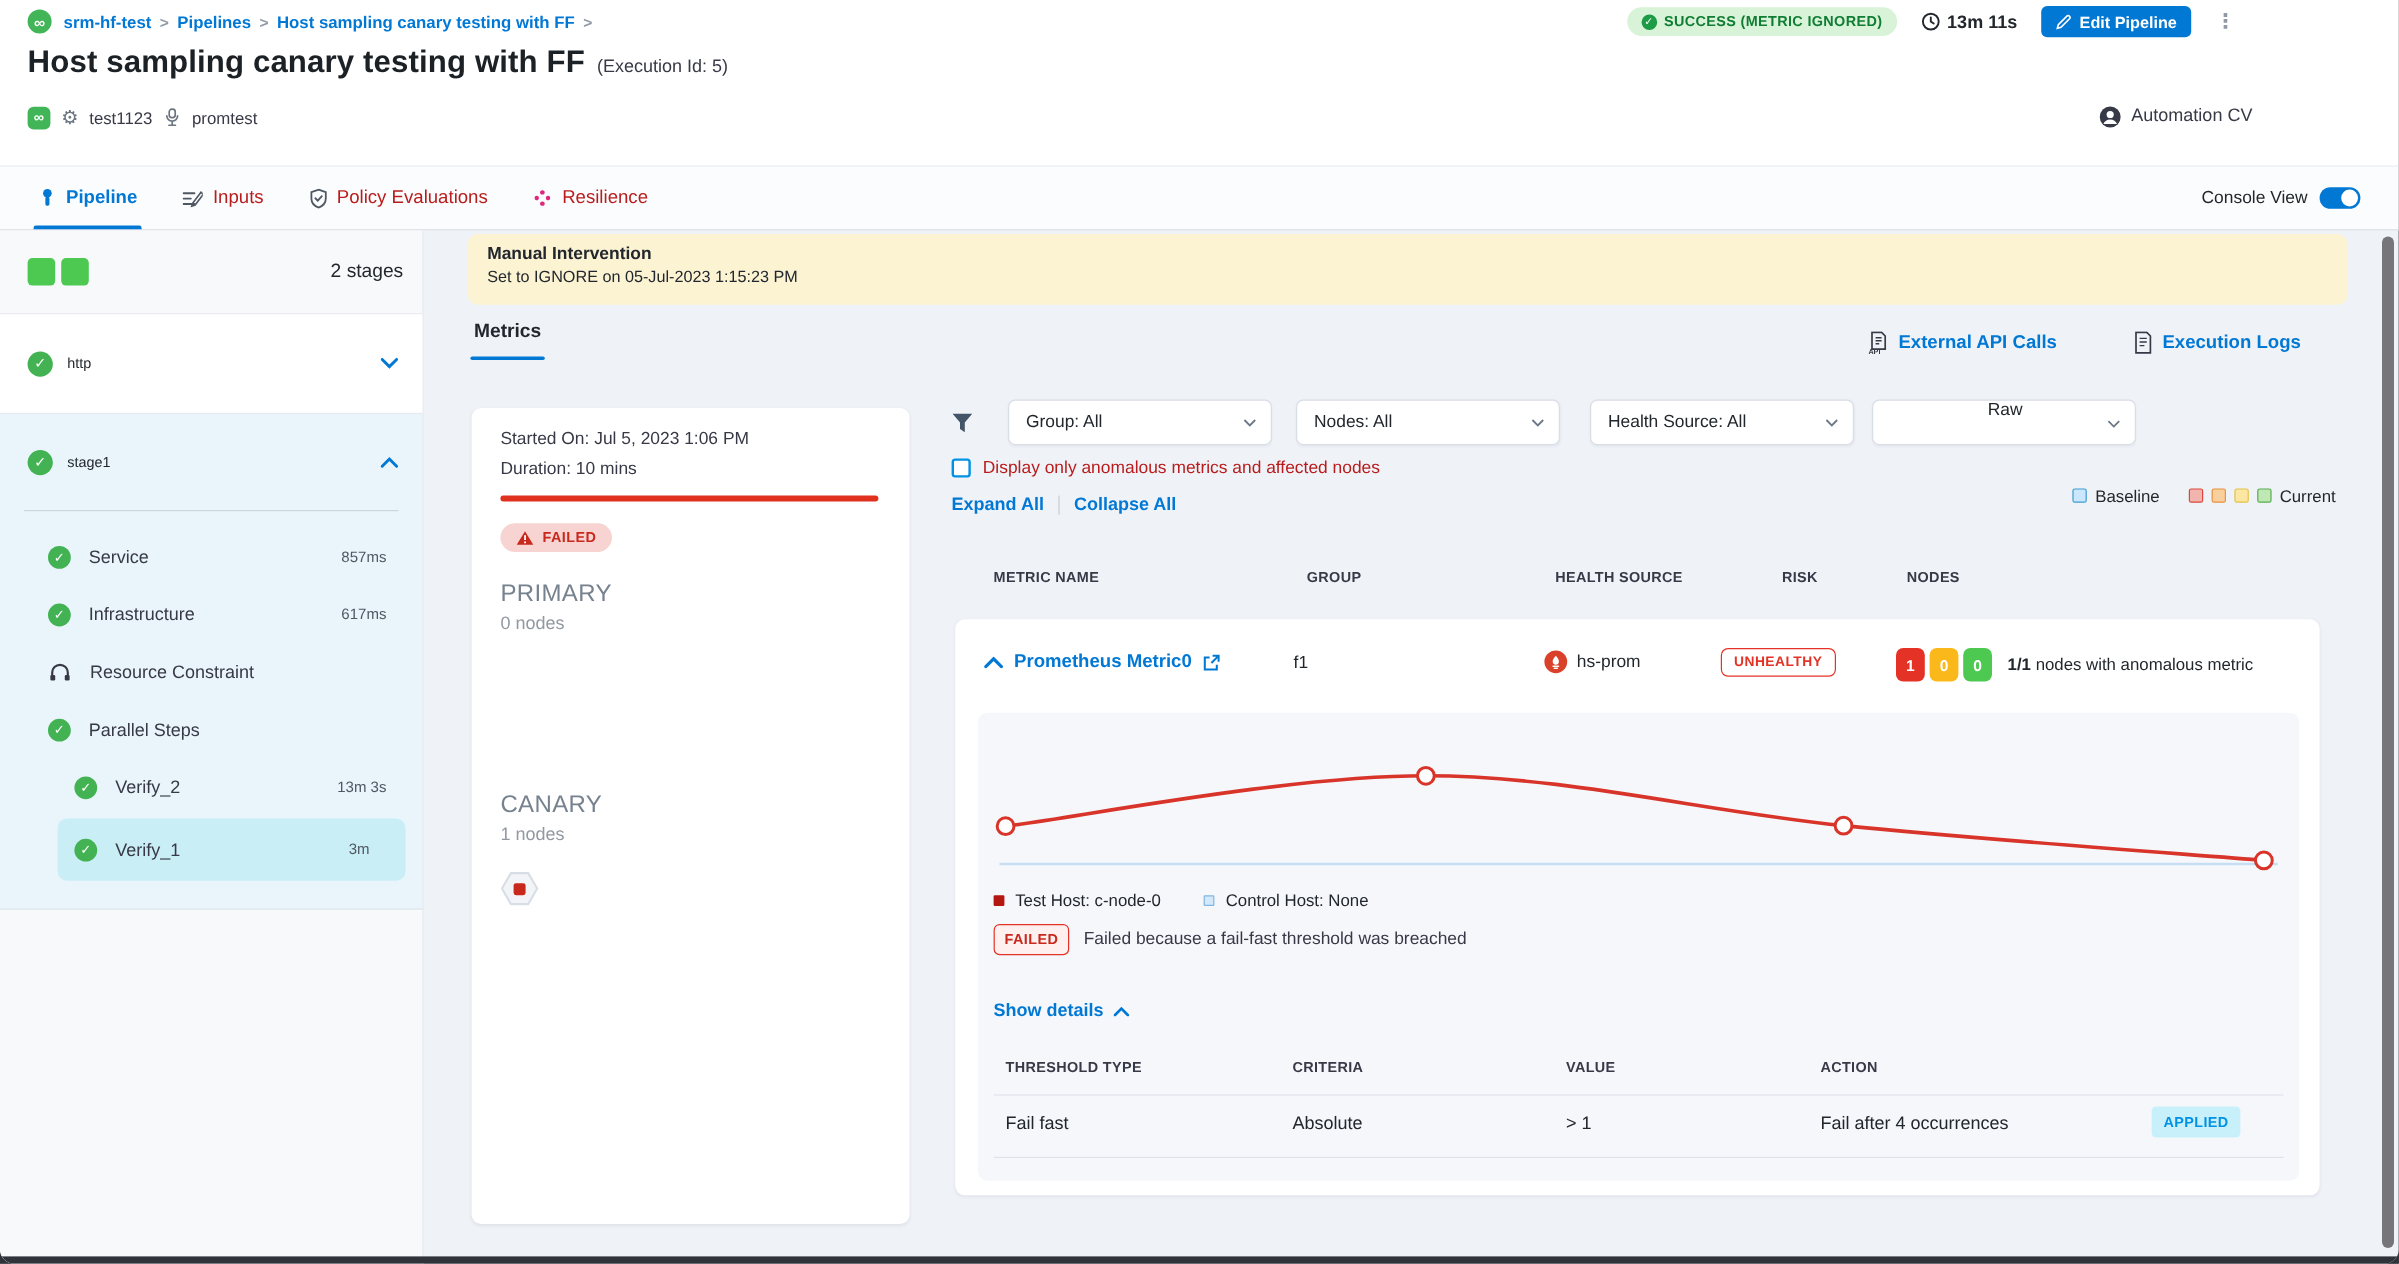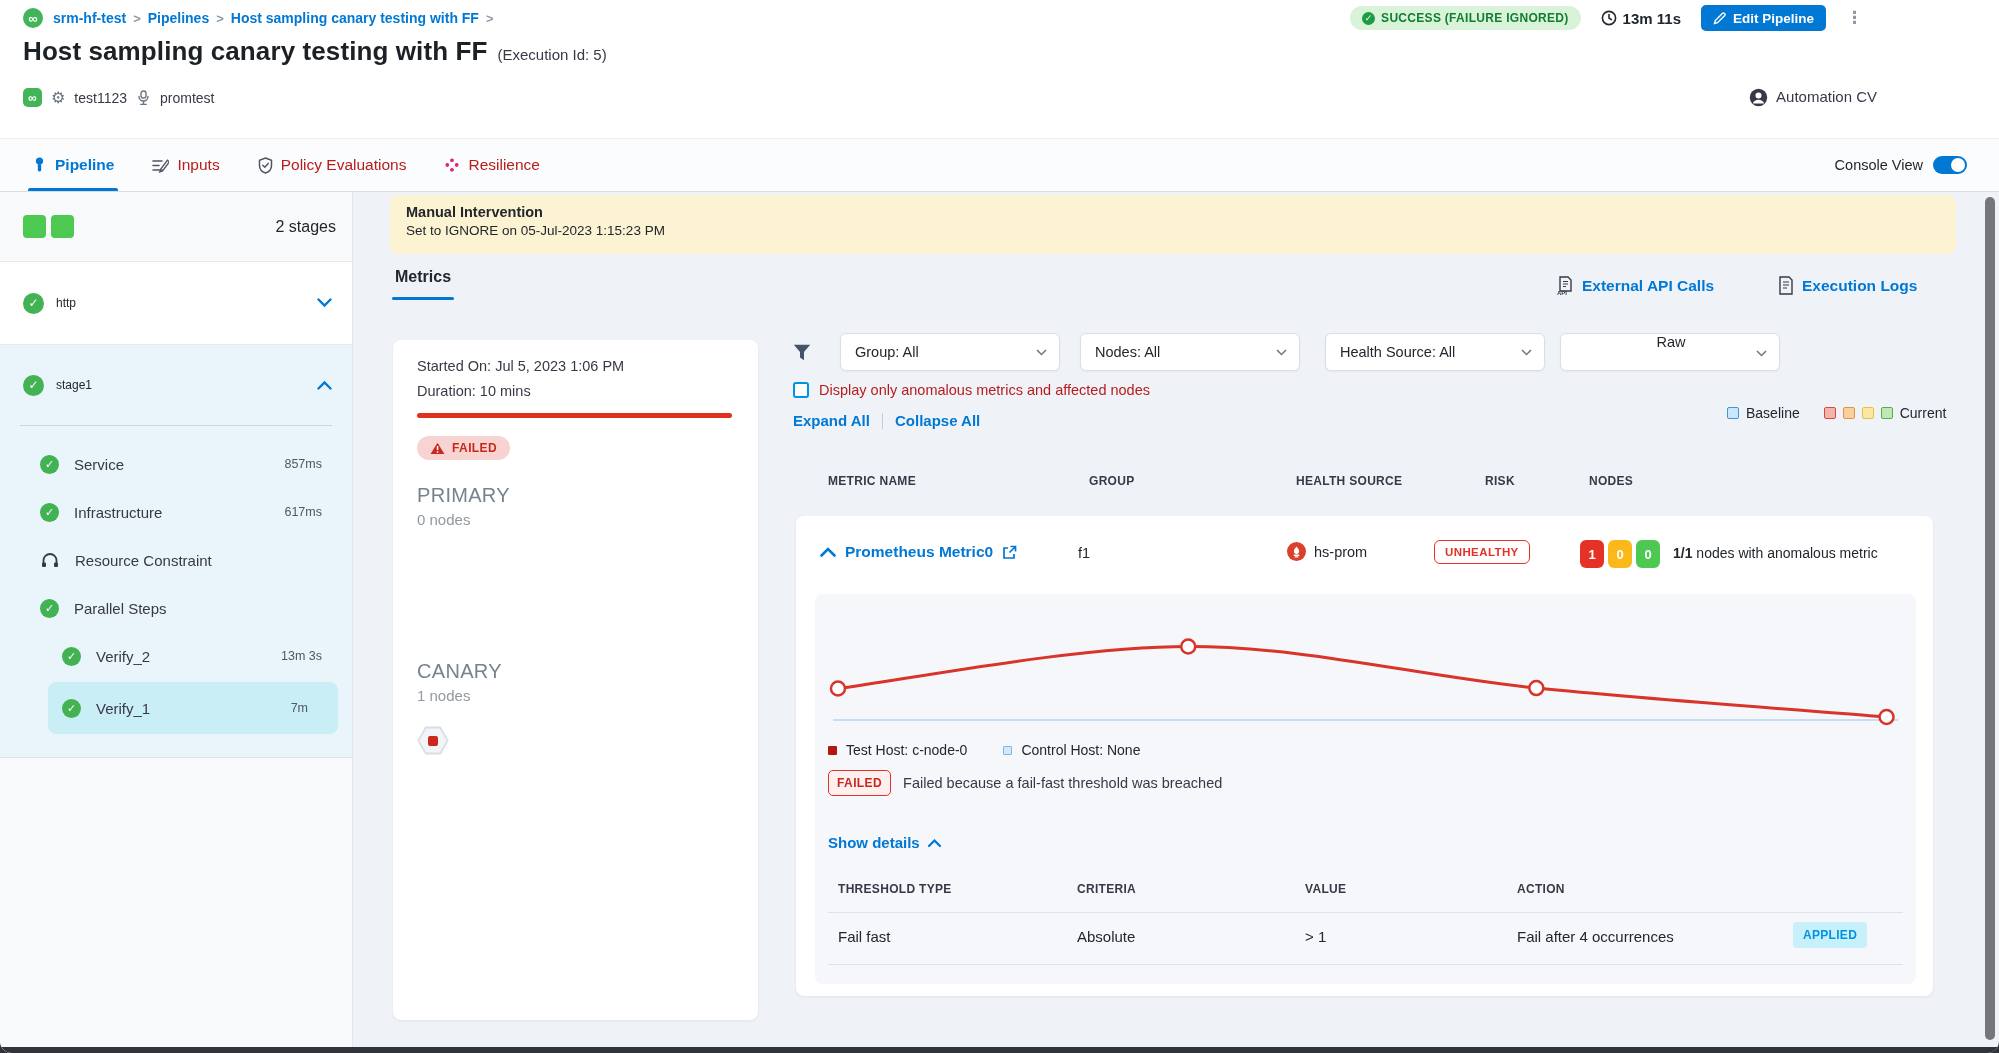--- a/index.html
+++ b/index.html
@@ -173,21 +173,21 @@
       <span class="crumb-sep">&gt;</span>
       <a class="crumb">Pipelines</a>
       <span class="crumb-sep">&gt;</span>
       <a class="crumb">Host sampling canary testing with FF</a>
       <span class="crumb-sep">&gt;</span>
     </div>
 
     <div class="top-right">
       <span class="status-badge">
         <span class="mini-check">✓</span>
-        <span>SUCCESS (FAILURE IGNORED)</span>
+        <span>SUCCESS (METRIC IGNORED)</span>
       </span>
       <span class="elapsed">
         <svg width="16" height="16" viewBox="0 0 16 16">
           <circle cx="8" cy="8" r="6.6" fill="none" stroke="#22272d" stroke-width="1.6"></circle>
           <path d="M8 4.5V8l2.4 1.6" fill="none" stroke="#22272d" stroke-width="1.6" stroke-linecap="round"></path>
         </svg>
         <span>13m 11s</span>
       </span>
       <button class="btn-primary">
         <svg width="13" height="13" viewBox="0 0 13 13">
@@ -310,21 +310,21 @@
             <span class="step-label">Parallel Steps</span>
           </div>
           <div class="step-row indent">
             <span class="check-circle sm">✓</span>
             <span class="step-label">Verify_2</span>
             <span class="dur">13m 3s</span>
           </div>
           <div class="step-row selected">
             <span class="check-circle sm">✓</span>
             <span class="step-label">Verify_1</span>
-            <span class="dur">7m</span>
+            <span class="dur">3m</span>
           </div>
         </div>
       </div>
     </aside>
 
     <main class="content">
 
       <div class="mi-banner">
         <div class="mi-title">Manual Intervention</div>
         <div class="mi-msg">Set to IGNORE on 05-Jul-2023 1:15:23 PM</div>

